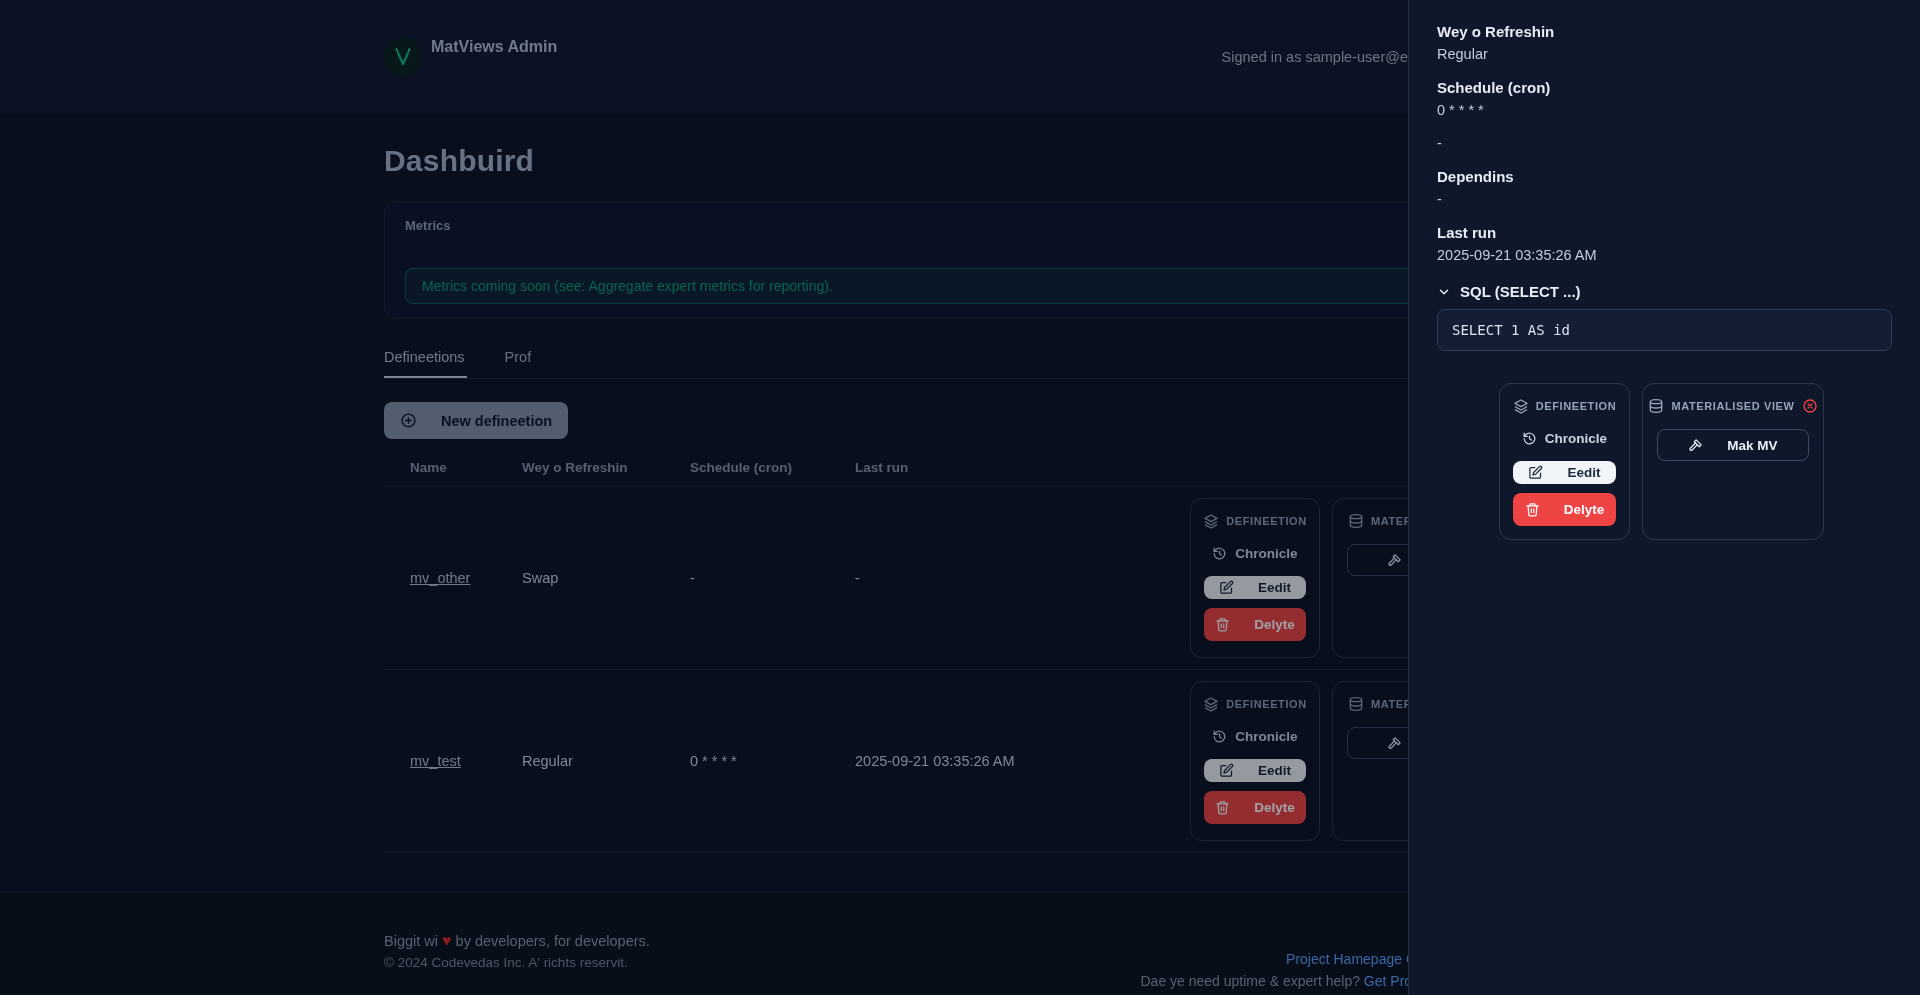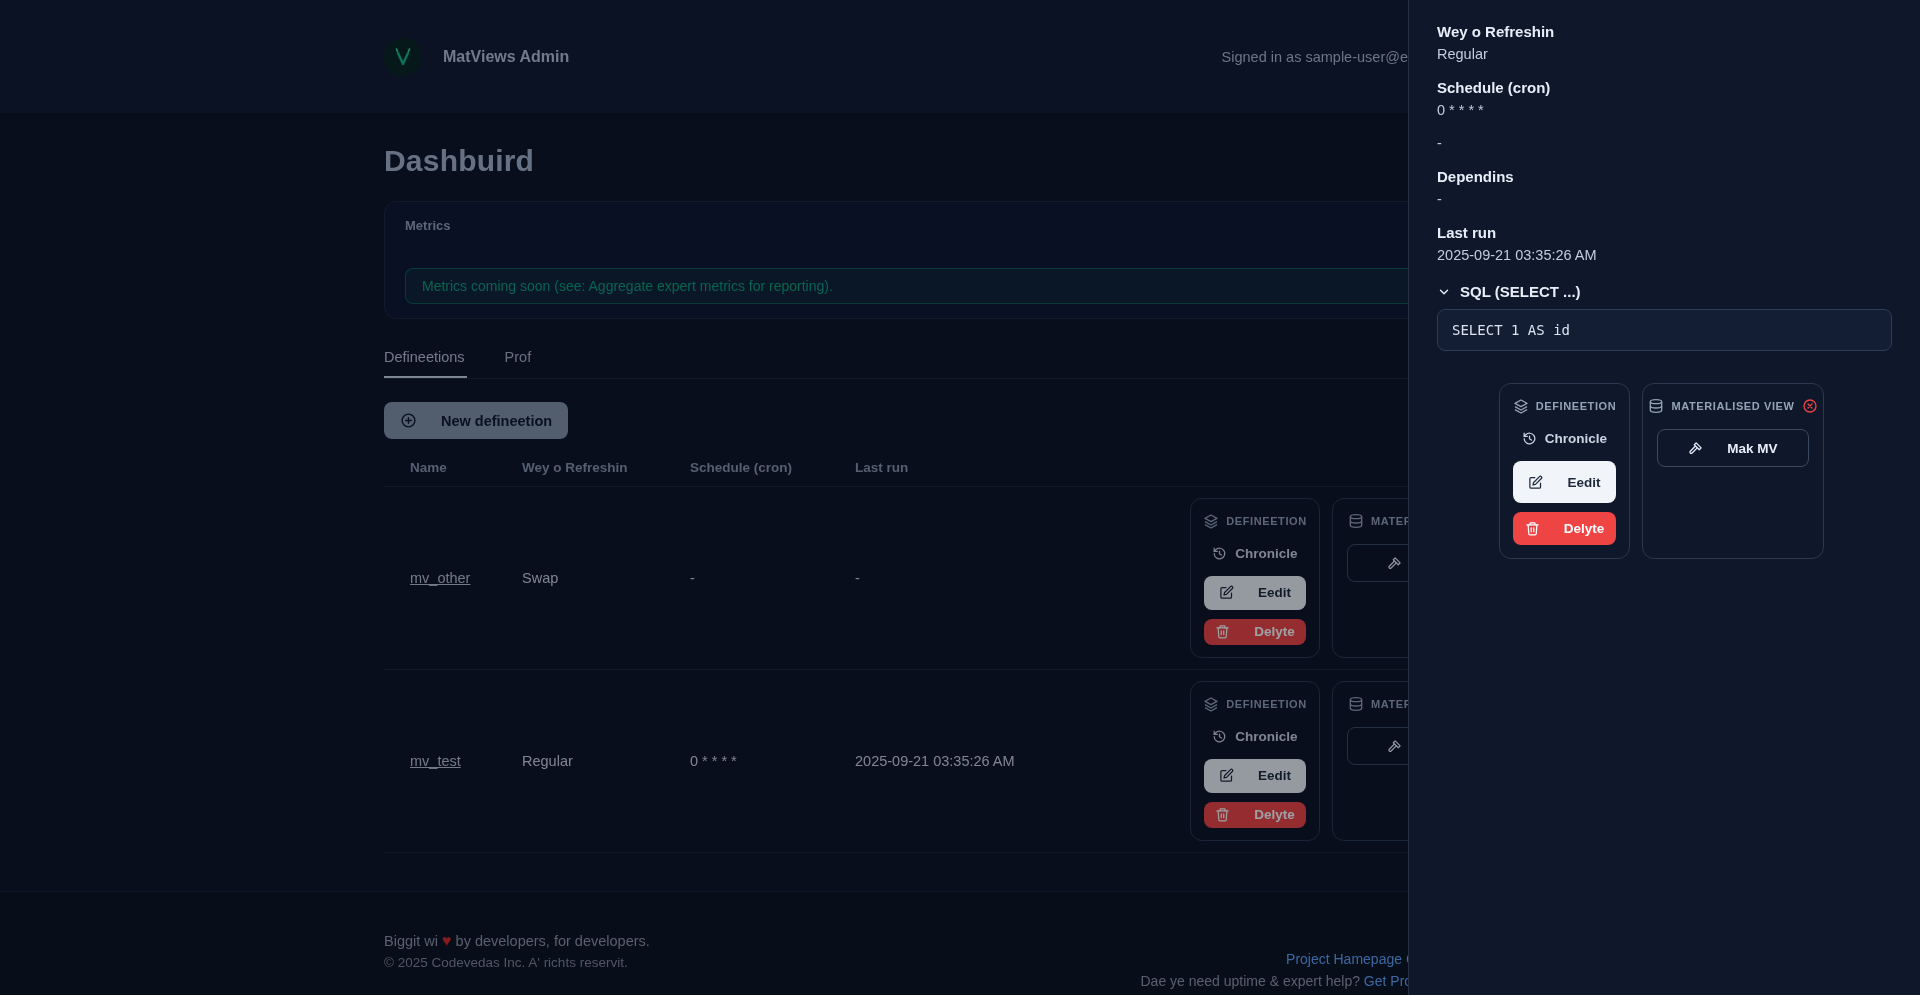--- a/index.html
+++ b/index.html
@@ -9,21 +9,21 @@
   }
   *{box-sizing:border-box;}
   html,body{margin:0;padding:0;background:#070b14;}
   body{width:1920px;height:995px;overflow:hidden;font-family:"Liberation Sans","DejaVu Sans",sans-serif;}
   .app{position:relative;width:1920px;height:995px;background:var(--page-bg);}
   .container{width:1152px;margin:0 auto;position:relative;}
 
   
   .topbar{height:113px;background:var(--header-bg);display:flex;align-items:center;}
   .topbar-inner{display:flex;align-items:center;height:100%;}
-  .brand{display:flex;align-items:center;gap:21px;}
+  .brand{display:flex;gap:9px;}
   .logo{width:38px;height:38px;border-radius:50%;background:#0b241f;display:flex;align-items:center;justify-content:center;flex:0 0 auto;}
   .brand-name{font-size:16px;font-weight:bold;color:#b5c2d4;}
   .signed-in{position:absolute;right:128px;top:50%;transform:translateY(-50%);font-size:14.5px;color:#b0bac9;white-space:nowrap;}
 
   
   h1{margin:30px 0 0;font-size:30px;line-height:36px;font-weight:bold;color:#a5b4cb;letter-spacing:0.2px;}
   .metrics-card{margin-top:22px;border:1px solid var(--border-soft);border-radius:12px;background:#101830;padding:16px 20px 14px;}
   .metrics-title{font-size:13px;font-weight:bold;color:#94a3b8;}
   .metrics-notice{margin-top:35px;border:1px solid rgba(16,185,129,0.38);background:rgba(16,185,129,0.07);
     border-radius:8px;padding:8px 16px;font-size:14px;color:#0f9d79;line-height:18px;}
@@ -47,23 +47,23 @@
   .name-link{color:#b6c2d1;text-decoration:underline;cursor:pointer;}
 
   
   .mini-card{border:1px solid #2b3850;border-radius:12px;display:flex;flex-direction:column;background:transparent;}
   .panel-def{position:absolute;left:806px;top:50%;transform:translateY(-50%);width:130px;height:160px;}
   .panel-mv{position:absolute;left:948px;top:50%;transform:translateY(-50%);width:200px;height:160px;}
   .mini-title{display:flex;align-items:center;justify-content:center;gap:7px;margin-top:14px;
     font-size:11px;font-weight:bold;letter-spacing:0.6px;color:#94a3b8;white-space:nowrap;}
   .chronicle{display:flex;align-items:center;justify-content:center;gap:8px;margin-top:16px;
     background:none;border:none;cursor:pointer;font-family:inherit;font-size:13.5px;font-weight:bold;color:#cbd5e1;}
-  .btn-edit{margin:14px 13px 0;height:42px;background:#f1f5f9;color:#1e293b;}
+  .btn-edit{margin:14px 13px 0;height:23px;background:#f1f5f9;color:#1e293b;}
   .btn-delete{margin:9px 13px 12px;height:33px;background:var(--red);color:#ffffff;}
-  .btn-outline{margin:15px 14px 0;height:38px;background:transparent;border:1px solid #3b4a63;color:#e8eef7;}
+  .btn-outline{margin:15px 14px 0;height:32px;background:transparent;border:1px solid #3b4a63;color:#e8eef7;}
   .badge-x{color:var(--red);display:inline-flex;}
   .ic{display:inline-flex;align-items:center;justify-content:center;}
   .ic svg{display:block;}
 
   
   .footer{margin-top:38px;height:104px;background:#0c1220;border-top:1px solid #18223a;}
   .footer-inner{padding-top:40px;}
   .made{font-size:14.5px;color:#8e99ab;}
   .heart{color:#dc2626;font-size:16px;}
   .copyright{margin-top:5px;font-size:13.5px;color:#7e8899;}
@@ -302,21 +302,21 @@
     </div>
   </main>
 
   <footer class="footer">
     <div class="container footer-inner">
       <div class="made">
         <span>Biggit wi</span>
         <span class="heart">♥</span>
         <span>by developers, for developers.</span>
       </div>
-      <div class="copyright">© 2025 Codevedas Inc. A' richts reservit.</div>
+      <div class="copyright">© 2024 Codevedas Inc. A' richts reservit.</div>
       <div class="footer-right">
         <a class="flink">Project Hamepage C</a>
         <div class="help">
           <span>Dae ye need uptime &amp; expert help?</span>
           <a class="flink">Get Prof</a>
         </div>
       </div>
     </div>
   </footer>
 

